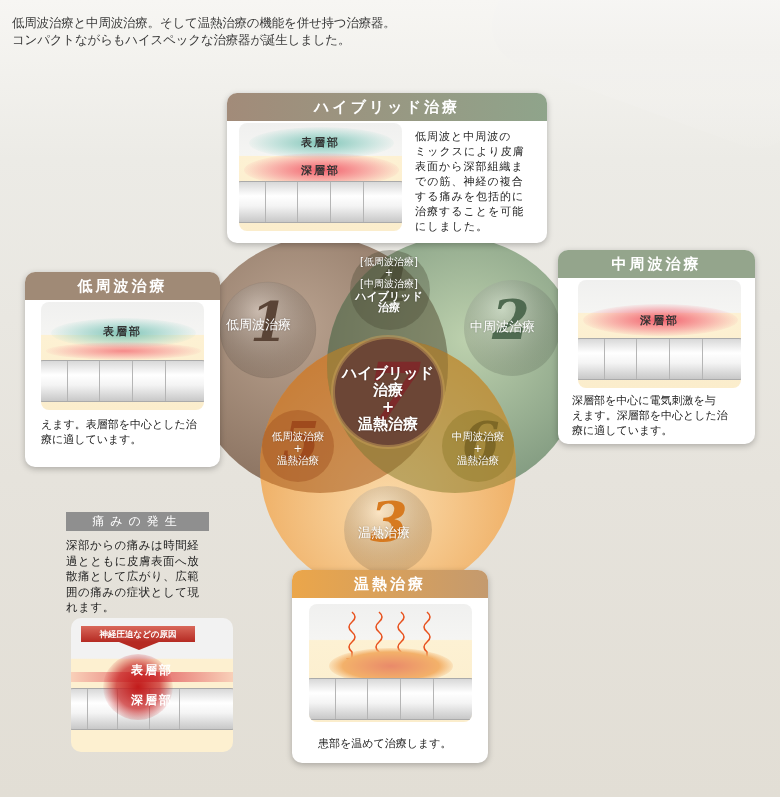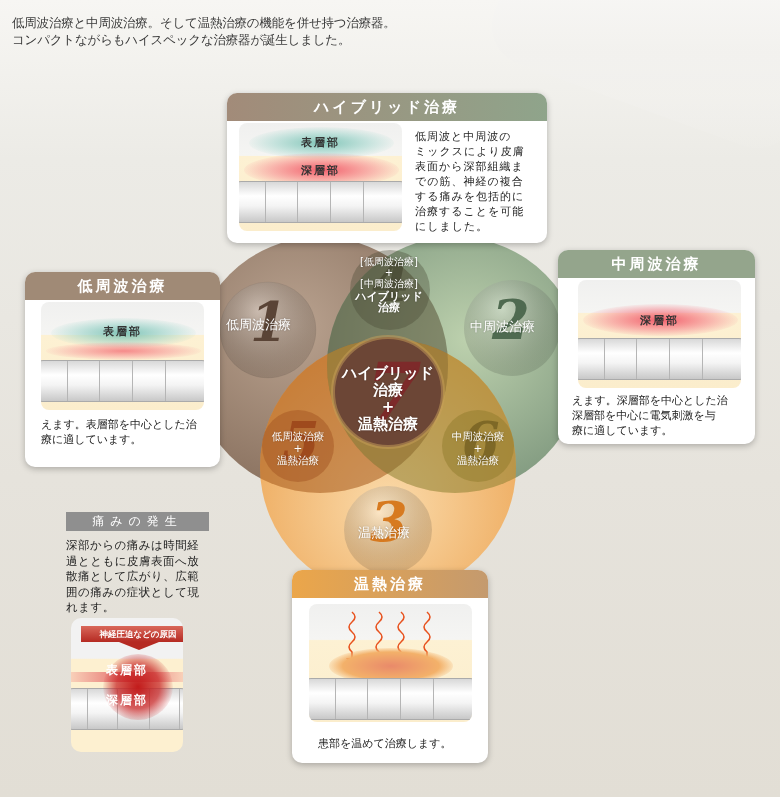--- a/index.html
+++ b/index.html
@@ -218,22 +218,22 @@
     <div class="wave-red" style="left:5px;top:24px;width:155px;height:32px;"></div>
     <div class="layer-label" style="top:33px;">深層部</div>
     <div class="spine" style="top:58px;">
         <i style="left:30px"></i>
         <i style="left:62px"></i>
         <i style="left:95px"></i>
         <i style="left:128px"></i>
       </div>
   </div>
   <div class="card-desc" style="position:absolute;left:14px;top:143px;width:180px;">
+    <div>深層部を中心に電気刺激を与</div>
     <div>えます。深層部を中心とした治</div>
-    <div>深層部を中心に電気刺激を与</div>
     <div>療に適しています。</div>
   </div>
 </div>
 
 <div class="card" style="left:292px;top:570px;width:196px;height:193px;">
   <div class="card-header" style="background:linear-gradient(90deg,#eba64a,#c49a6e);">
     <span>温熱治療</span>
   </div>
   <div class="illus" style="left:17px;top:34px;width:163px;height:118px;">
     <svg width="163" height="60" style="position:absolute;left:0;top:4px;">
@@ -262,21 +262,21 @@
 </div>
 
 <div class="pain-title">痛みの発生</div>
 <div class="pain-text">
   <div>深部からの痛みは時間経</div>
   <div>過とともに皮膚表面へ放</div>
   <div>散痛として広がり、広範</div>
   <div>囲の痛みの症状として現</div>
   <div>れます。</div>
 </div>
-<div class="illus" style="left:71px;top:618px;width:112px;height:134px;border-radius:10px;background:linear-gradient(180deg,#f2f2f2 0%,#f2f2f2 30%,#fdf0d0 31%,#fdf0d0 100%);">
+<div class="illus" style="left:71px;top:618px;width:162px;height:134px;border-radius:10px;background:linear-gradient(180deg,#f2f2f2 0%,#f2f2f2 30%,#fdf0d0 31%,#fdf0d0 100%);">
   <div style="position:absolute;left:10px;top:8px;width:114px;height:16px;background:linear-gradient(180deg,#d9685a,#b52a22);color:#fff;font-size:8.5px;font-weight:bold;text-align:center;line-height:16px;">
     <span>神経圧迫などの原因</span>
   </div>
   <div style="position:absolute;left:48px;top:24px;width:0;height:0;border-left:20px solid transparent;border-right:20px solid transparent;border-top:8px solid #b52a22;"></div>
   <div class="spine" style="top:70px;">
       <i style="left:20px"></i>
       <i style="left:50px"></i>
       <i style="left:82px"></i>
       <i style="left:112px"></i>
     </div>

